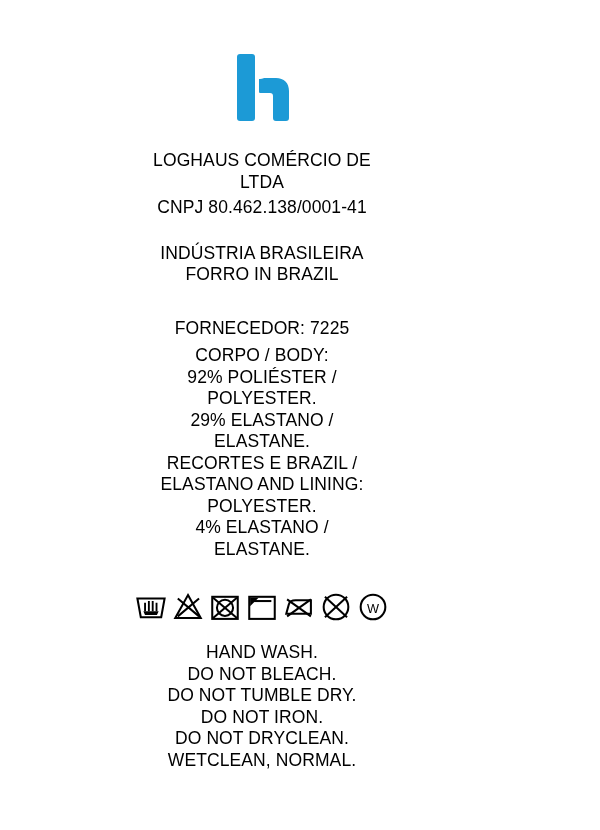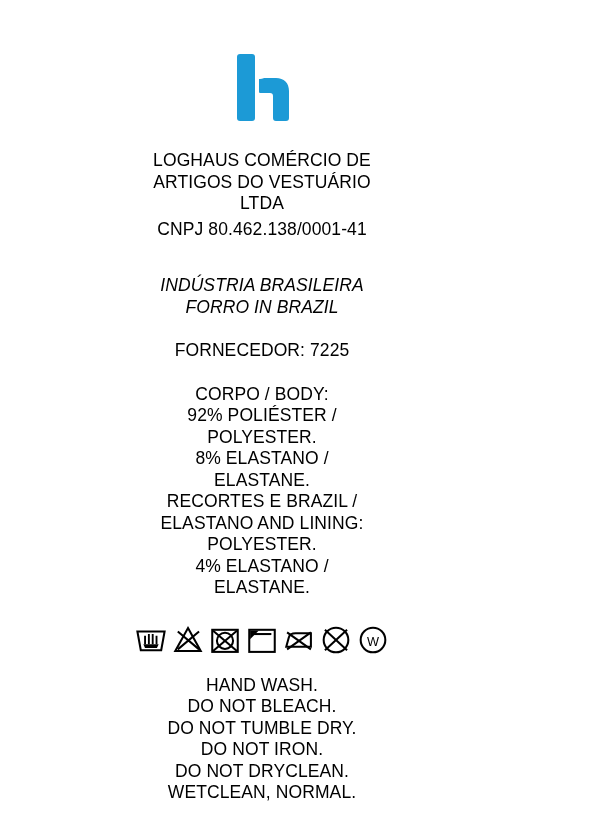--- a/index.html
+++ b/index.html
@@ -36,31 +36,30 @@
     display: block;
     font-size: 17.5px;
     line-height: 21.5px;
     letter-spacing: 0.1px;
     white-space: pre;
   }
   .company-block {
     margin-bottom: 4px;
   }
   .cnpj-block {
-    margin-bottom: 35px;
+    margin-bottom: 24px;
   }
   .origin-block {
-    margin-bottom: 22px;
-    font-style: italic;
+    margin-bottom: 32px;
   }
   .supplier-block {
-    margin-bottom: 22px;
+    margin-bottom: 6px;
   }
   .composition-block {
-    margin-bottom: 18px;
+    margin-bottom: 24px;
   }
   .symbols-row {
     display: flex;
     flex-direction: row;
     align-items: center;
     justify-content: center;
     gap: 3px;
     margin-top: 6px;
     margin-bottom: 18px;
   }
@@ -81,42 +80,41 @@
   <div class="logo-wrap">
     <svg width="60" height="72" viewBox="0 0 60 72">
       <path d="M8 2 L20 2 C22 2 23 3 23 5 L23 66 C23 68 22 69 20 69 L8 69 C6 69 5 68 5 66 L5 5 C5 3 6 2 8 2 Z" fill="#1c9ad6"></path>
       <path d="M28 26 L44 26 C52 26 57 31 57 39 L57 66 C57 68 56 69 54 69 L44 69 C42 69 41 68 41 66 L41 44 C41 42 40 41 38 41 L28 41 C27 41 27 40 27 39 L27 28 C27 27 27 26 28 26 Z" fill="#1c9ad6"></path>
       <path d="M27 8 C33 8 37 12 37 18 C37 23 33 27 28 27 L27 27 Z" fill="#ffffff"></path>
     </svg>
   </div>
 
   <div class="block company-block">
     <span class="line">LOGHAUS COMÉRCIO DE</span>
-    <span class="line">ARTIGOS DO VESTUÁRIO</span>
     <span class="line">LTDA</span>
   </div>
 
   <div class="block cnpj-block">
     <span class="line">CNPJ 80.462.138/0001-41</span>
   </div>
 
   <div class="block origin-block">
     <span class="line">INDÚSTRIA BRASILEIRA</span>
     <span class="line">FORRO IN BRAZIL</span>
   </div>
 
   <div class="block supplier-block">
     <span class="line">FORNECEDOR: 7225</span>
   </div>
 
   <div class="block composition-block">
     <span class="line">CORPO / BODY:</span>
     <span class="line">92% POLIÉSTER /</span>
     <span class="line">POLYESTER.</span>
-    <span class="line">8% ELASTANO /</span>
+    <span class="line">29% ELASTANO /</span>
     <span class="line">ELASTANE.</span>
     <span class="line">RECORTES E BRAZIL /</span>
     <span class="line">ELASTANO AND LINING:</span>
     <span class="line">POLYESTER.</span>
     <span class="line">4% ELASTANO /</span>
     <span class="line">ELASTANE.</span>
   </div>
 
   <div class="symbols-row">
 

